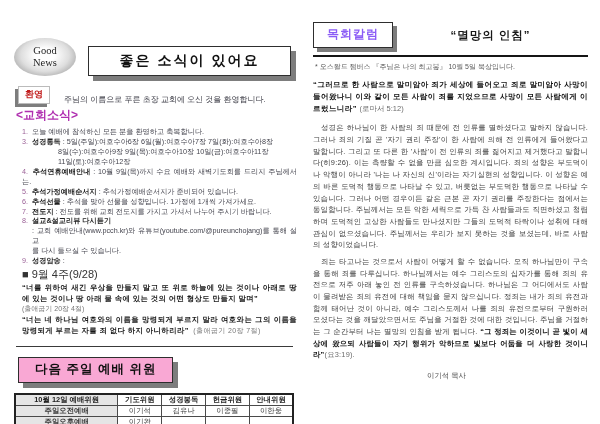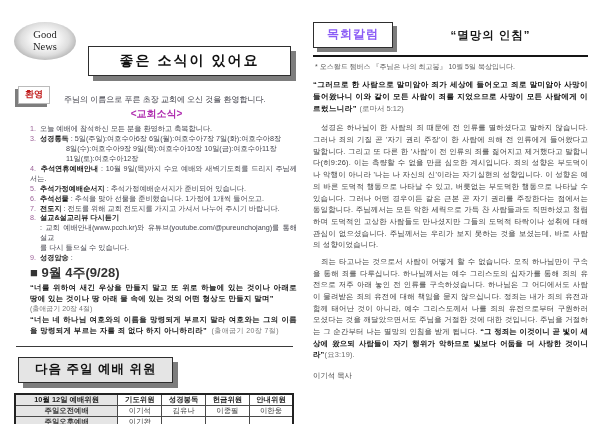--- a/index.html
+++ b/index.html
@@ -2,50 +2,50 @@
 <html lang="ko"><head>
 <meta charset="utf-8">
 <style>
   html,body{margin:0;padding:0;background:#fff;}
   body{width:600px;height:424px;overflow:hidden;font-family:"Liberation Sans","DejaVu Sans",sans-serif;color:#333;}
   .page{display:flex;gap:16px;padding:22px 12px 0 14px;box-sizing:border-box;width:600px;height:424px;}
   .col-left{width:283px;flex:none;}
   .col-right{width:275px;flex:none;}
 
   
-  .gn-row{display:flex;align-items:flex-start;margin-bottom:10px;}
+  .gn-row{display:flex;align-items:flex-end;margin-bottom:10px;}
   .gn-oval{width:62px;height:38px;flex:none;border-radius:50%;
     background:radial-gradient(ellipse at 50% 45%, #ffffff 22%, #dedede 55%, #8c8c8c 96%);
     display:flex;flex-direction:column;align-items:center;justify-content:center;
     font-family:"Liberation Serif","DejaVu Serif",serif;font-size:10.5px;color:#1d1d1d;line-height:1.15;}
   .gn-title-box{flex:1;margin-left:12px;margin-right:6px;border:1px solid #2e2e2e;background:#fff;
     box-shadow:5px 5px 0 #7d7d7d;text-align:center;font-weight:bold;font-size:14px;color:#111;
     padding:5px 16px;letter-spacing:2px;margin-top:24px;}
   .welcome-row{display:flex;align-items:flex-start;}
   .welcome-badge{display:inline-block;border:1px solid #bbb;background:#fff;color:#c21f1f;font-weight:bold;
     font-size:9px;padding:1px 6px 2px;box-shadow:-3px 3px 0 #7d7d7d;margin-left:4px;}
   .welcome-text{font-size:8px;color:#3c3c46;margin:8px 0 0 14px;}
 
   
-  .news-header{color:#b02fb0;font-weight:bold;font-size:10px;margin:2px 0 3px 2px;text-align:center;}
-  .news-list{margin-left:16px;}
+  .news-header{color:#b02fb0;font-weight:bold;font-size:12px;margin:2px 0 3px 2px;}
+  .news-list{margin-left:8px;}
   .item{font-size:7.2px;line-height:1.38;color:#44444e;text-align:justify;word-break:break-all;}
   .item .num{color:#9a5f96;margin-right:2px;}
   .item .lbl{font-weight:bold;color:#1f1f1f;}
   .cont-indent{padding-left:36px;}
   .cont-small{padding-left:10px;}
-  .verse-week{font-size:13px;color:#333;margin-top:1px;font-weight:bold;}
+  .verse-week{font-size:11px;color:#333;margin-top:1px;}
   .verse-text{font-weight:bold;font-size:7.4px;color:#161616;line-height:1.5;text-align:justify;word-break:break-all;letter-spacing:.4px;}
   .verse-ref{font-size:7px;color:#767676;font-weight:normal;}
   .verse-ref-inline{font-size:7px;color:#767676;font-weight:normal;margin-left:2px;}
 
   hr.left-div{border:none;border-top:1.5px solid #3a3a3a;margin:9px 4px 10px 2px;}
 
   
-  .tbl-title-box{display:inline-block;border:1px solid #2e2e2e;background:#e5e5e5;box-shadow:5px 5px 0 #7d7d7d;
+  .tbl-title-box{display:inline-block;border:1px solid #2e2e2e;background:#f9a8d4;box-shadow:5px 5px 0 #7d7d7d;
     font-weight:bold;font-size:12.5px;color:#111;padding:3px 16px 4px;margin:0 0 10px 4px;letter-spacing:1px;}
   table.committee{width:99%;border-collapse:collapse;border:2px solid #222;font-size:7.4px;table-layout:fixed;}
   table.committee th,table.committee td{border:1px solid #4a4a4a;text-align:center;padding:0 1px;color:#3a3a3a;}
   table.committee th{font-weight:bold;color:#222;}
   .rowhead{background:#e5e5e5;font-weight:bold;color:#222;}
   col.c0{width:37%;} col.cn{width:15.75%;}
 
   
   .col-header{display:flex;align-items:center;margin-bottom:7px;}
   .mc-box{display:inline-block;border:1px solid #2e2e2e;background:#fff;box-shadow:4px 4px 0 #7d7d7d;
@@ -54,21 +54,21 @@
   hr.thick{border:none;border-top:2px solid #151515;margin:2px 0 5px;}
   .note{font-size:7px;color:#565656;margin:0 0 7px 2px;}
   .rquote{font-weight:bold;font-size:7.5px;color:#101010;text-align:justify;line-height:1.62;word-break:break-all;
     letter-spacing:.45px;margin:0 0 7px;}
   .rquote .ref{font-weight:normal;color:#6b6b6b;letter-spacing:0;}
   .rbody{font-size:7.4px;color:#3b3b3b;text-align:justify;line-height:1.58;word-break:break-all;margin:0 0 5px;
     text-indent:8px;letter-spacing:.2px;}
   .inline-quote{font-weight:bold;color:#101010;}
   .inline-ref{color:#6b6b6b;}
   .closing{font-size:7.4px;color:#3b3b3b;margin:2px 0 0 2px;}
-  .signature{text-align:left;font-size:7.4px;color:#4a4a4a;margin-top:10px;padding-right:8px;}
+  .signature{text-align:center;font-size:7.4px;color:#4a4a4a;margin-top:10px;padding-right:8px;}
 </style>
 </head>
 <body>
 
 <div class="page">
 
   <div class="col-left">
 
     <div class="gn-row">
       <div class="gn-oval">
@@ -104,21 +104,21 @@
         <span>: 10월 9일(목)까지 수요 예배와 새벽기도회를 드리지 주님께서는.</span>
       </div>
       <div class="item">
         <span class="num">5.</span>
         <span class="lbl">추석가정예배순서지</span>
         <span>: 추석가정예배순서지가 준비되어 있습니다.</span>
       </div>
       <div class="item">
         <span class="num">6.</span>
         <span class="lbl">추석선물</span>
-        <span>: 추석을 맞아 선물을 준비했습니다. 1가정에 1개씩 들어오고.</span>
+        <span>: 추석을 맞아 선물을 성향입니다. 1가정에 1개씩 가져가세요.</span>
       </div>
       <div class="item">
         <span class="num">7.</span>
         <span class="lbl">전도지</span>
         <span>: 전도를 위해 교회 전도지를 가지고 가셔서 나누어 주시기 바랍니다.</span>
       </div>
       <div class="item">
         <span class="num">8.</span>
         <span class="lbl">설교&amp;설교리뷰 다시듣기</span>
         <div class="cont-small">: 교회 예배안내(www.pcch.kr)와 유튜브(youtube.com/@pureunchojang)를 통해 설교</div>

